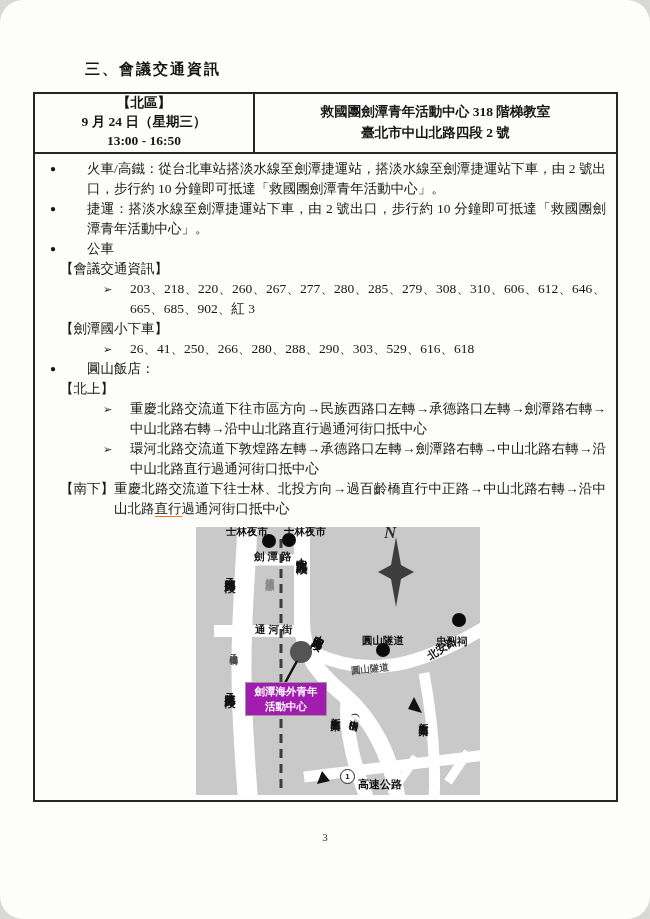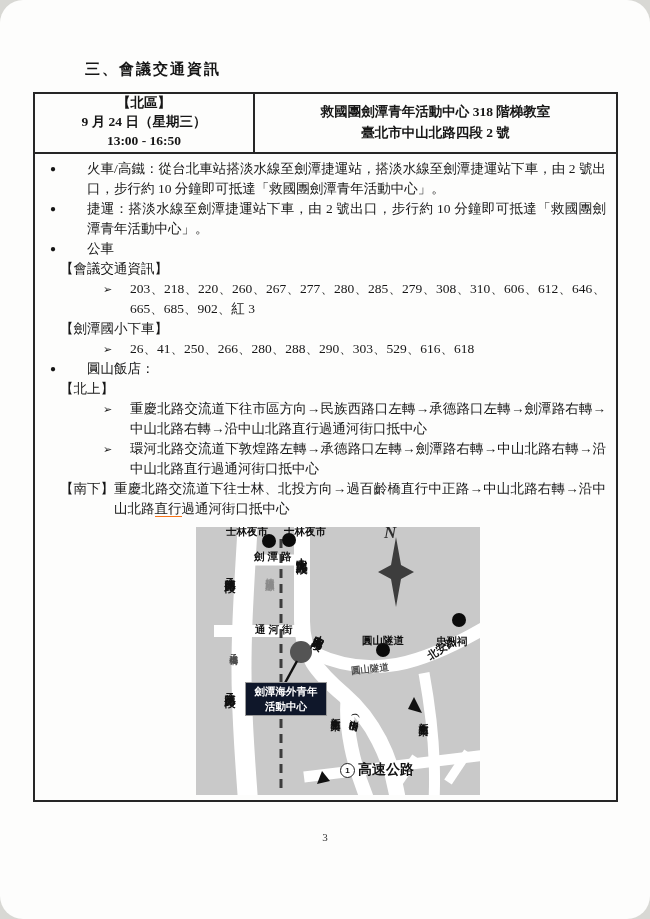--- a/index.html
+++ b/index.html
@@ -24,31 +24,31 @@
   .mk.blabel{font-weight:normal;white-space:nowrap;}
   .ul{border-bottom:1px solid #f97316;}
   
   .map{position:relative;width:284px;height:268px;margin:8px 0 0 151px;overflow:hidden;background:#c9c9c9;}
   .map svg{position:absolute;left:0;top:0;}
   .ml{position:absolute;font-weight:bold;font-size:10.5px;color:#111;line-height:1.1;
       font-family:"Liberation Sans","DejaVu Sans",sans-serif;white-space:nowrap;}
   .ml.v{writing-mode:vertical-rl;letter-spacing:1px;}
   .ml.gray{color:#8a8a8a;font-size:9px;font-weight:bold;}
   .ml.small{font-size:8.5px;color:#4d4d4d;}
-  .dest-box{position:absolute;left:49px;top:155px;width:80px;height:32px;background:#0f172a;
+  .dest-box{position:absolute;left:49px;top:155px;width:80px;height:32px;background:#a21caf;
             border:1px solid #9a9a9a;color:#fff;font-weight:bold;font-size:10.5px;line-height:1.4;
             display:flex;flex-direction:column;align-items:center;justify-content:center;
             font-family:"Liberation Sans","DejaVu Sans",sans-serif;}
   .compass-n{position:absolute;left:188px;top:-4px;font-size:17px;font-style:italic;font-weight:bold;
              color:#2e2e2e;font-family:"Liberation Serif",serif;}
   .hw{position:absolute;left:144px;top:234px;display:flex;align-items:center;gap:3px;
       font-family:"Liberation Sans","DejaVu Sans",sans-serif;}
   .hw .badge{width:13px;height:13px;border:1.5px solid #222;border-radius:50%;background:#fff;
              display:flex;align-items:center;justify-content:center;font-size:8px;font-weight:bold;color:#111;}
-  .hw .hw-t{font-size:14px;font-weight:bold;color:#111;}
+  .hw .hw-t{font-size:11px;font-weight:bold;color:#111;margin-top:16px;}
   .page-number{position:absolute;left:0;right:0;top:831px;text-align:center;font-size:11px;color:#333;}
 </style>
 </head>
 <body>
 
 <div class="page">
 
   <div class="heading">三、會議交通資訊</div>
 
   <div class="docbox">

